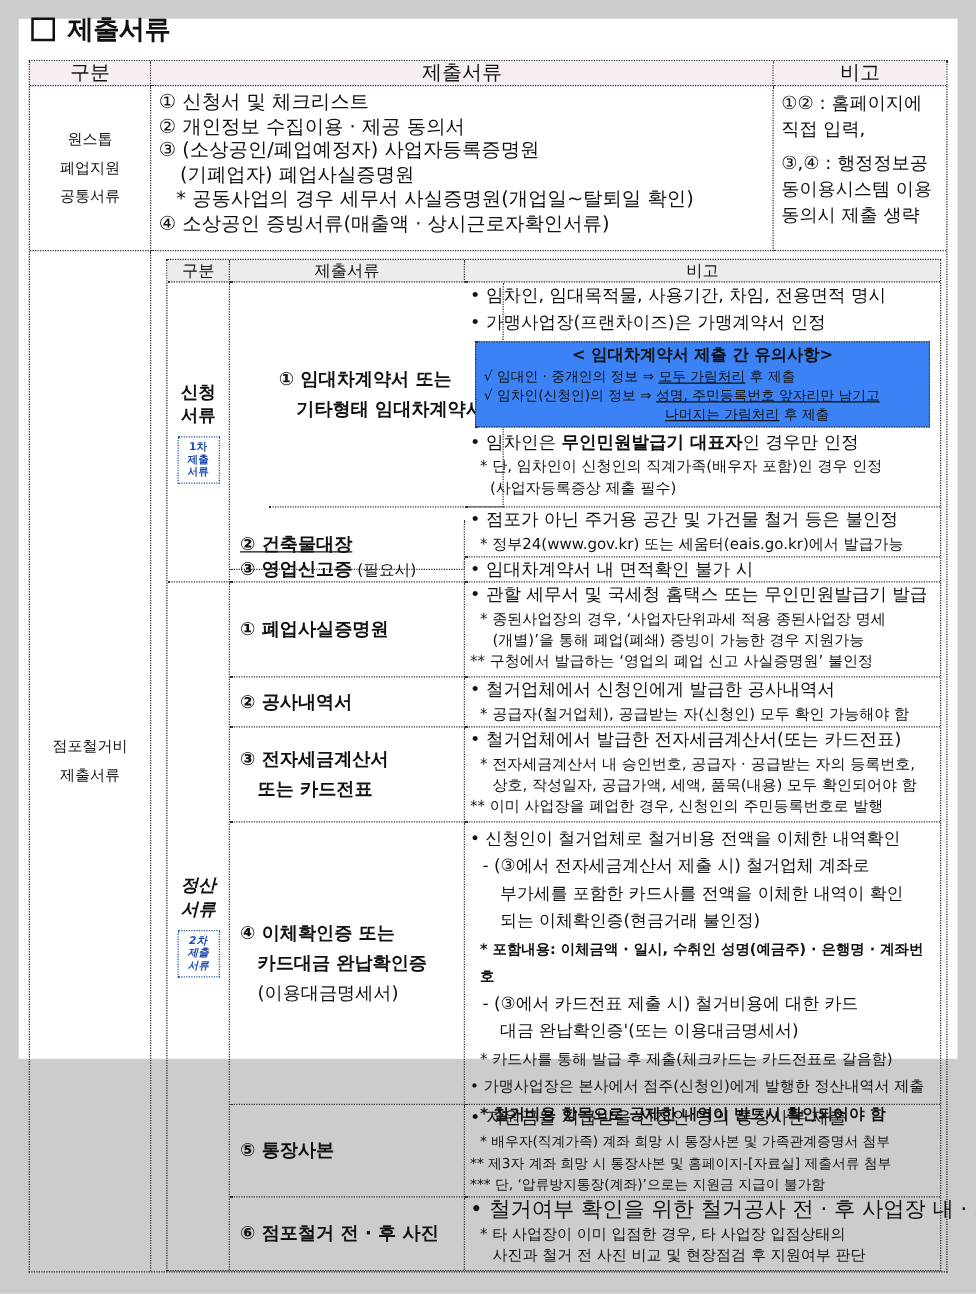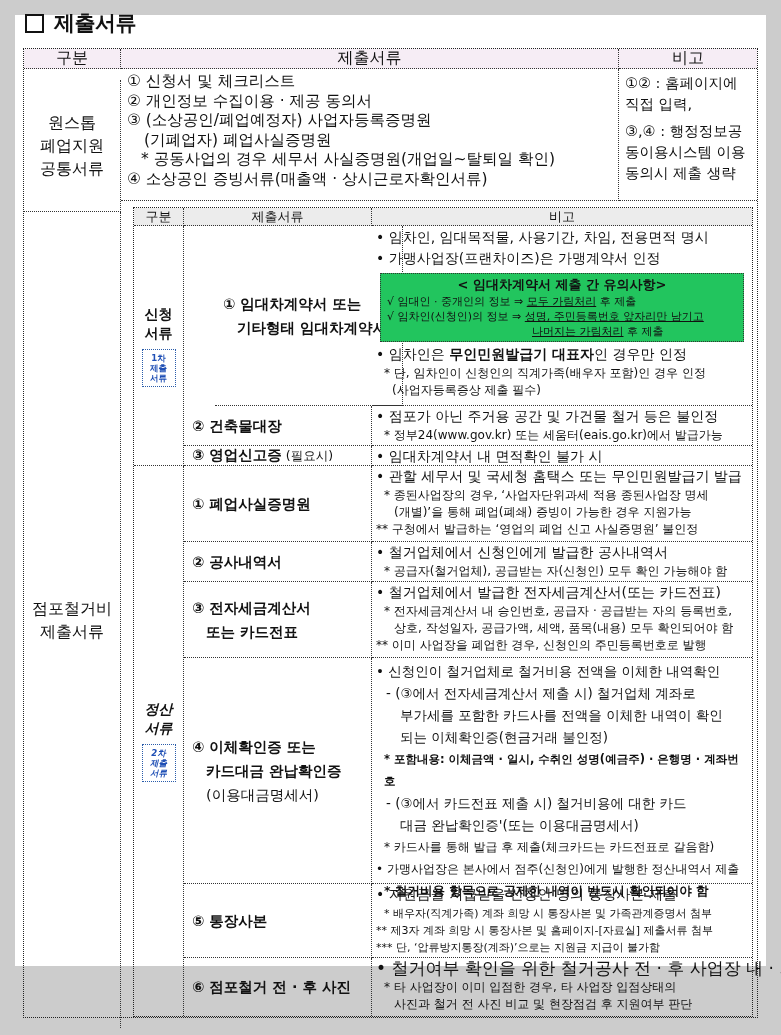--- a/index.html
+++ b/index.html
@@ -1,38 +1,38 @@
 <!DOCTYPE html>
 <html><head>
 <meta charset="utf-8">
 <style>
   html, body { margin:0; padding:0; }
   body { width:781px; height:1035px; background:#cccccc; font-family:"DejaVu Sans","Liberation Sans",sans-serif; color:#111; overflow:hidden; position:relative; }
-  .page { position:absolute; left:15px; top:15px; width:751px; height:951px; background:#fff; }
+  .page { position:absolute; left:15px; top:15px; width:751px; height:832px; background:#fff; }
   .title { position:absolute; left:10px; top:-6px; font-size:21px; font-weight:bold; letter-spacing:-0.5px; display:flex; align-items:center; gap:10px; }
   .title .box { width:15px; height:15px; border:2px solid #111; display:inline-block; }
   .dot { border:1px dotted #222; }
   .outer { position:absolute; left:8px; top:33px; width:733px; height:968px; }
   .cell { position:absolute; box-sizing:border-box; border-right:1px dotted #333; border-bottom:1px dotted #333; }
   .hdr { background:#f6edf5; font-size:16px; display:flex; align-items:center; justify-content:center; }
   .center { display:flex; align-items:center; justify-content:center; text-align:center; }
-  .lbl { font-size:16px; line-height:23px;margin-top:11px; }
+  .lbl { font-size:12px; line-height:23px; }
   .list { font-size:15.5px; line-height:19.5px; padding:3px 0 0 6px; }
   .list div { white-space:nowrap; }
   .remark { font-size:14.5px; line-height:21px; padding:4px 6px; }
   .inner-hdr { background:#ececec; font-size:13px; display:flex; align-items:center; justify-content:center; }
   .sub { font-size:14px; line-height:19px; padding:1px 4px; white-space:nowrap; }
   .note { font-size:12px; line-height:17px; padding-left:12px; white-space:nowrap; }
   .note2 { font-size:12px; line-height:17px; padding-left:4px; white-space:nowrap; }
   .bold { font-weight:bold; }
   .doc { font-size:14.5px; font-weight:bold; line-height:24px; padding-left:8px; display:flex; flex-direction:column; justify-content:center; }
   .doc .plain { font-weight:normal; }
   .badge { border:1px dotted #2a5caa; color:#1f4fb5; font-size:8.5px; font-weight:bold; line-height:10px; padding:3px 4px; text-align:center; width:24px; margin:6px auto 0; }
   .cat { font-weight:bold; font-size:14px; line-height:19px; text-align:center; }
-  .caution { margin:4px 8px 2px 8px; background:#22c55e; border:1px dotted #333; padding:2px 6px; font-size:11px; line-height:15px; }
+  .caution { margin:4px 8px 2px 8px; background:#3b82f6; border:1px dotted #333; padding:2px 6px; font-size:11px; line-height:15px; }
   .caution .ct { text-align:center; font-size:13px; font-weight:bold; line-height:18px; }
   u { text-decoration:underline; }
   .bullet::before { content:"• "; }
 </style>
 </head>
 <body>
 
 <div class="page">
   <div class="title">
     <span class="box"></span>
@@ -102,21 +102,21 @@
             <div class="ct">&lt; 임대차계약서 제출 간 유의사항&gt;</div>
             <div><span>√ 임대인 · 중개인의 정보 ⇒ </span><u>모두 가림처리</u><span> 후 제출</span></div>
             <div><span>√ 임차인(신청인)의 정보 ⇒ </span><u>성명, 주민등록번호 앞자리만 남기고</u></div>
             <div style="padding-left:145px"><u>나머지는 가림처리</u><span> 후 제출</span></div>
           </div>
           <div class="sub bullet"><span>임차인은 </span><span class="bold">무인민원발급기 대표자</span><span>인 경우만 인정</span></div>
           <div class="note">* 단, 임차인이 신청인의 직계가족(배우자 포함)인 경우 인정</div>
           <div class="note" style="padding-left:20px">(사업자등록증상 제출 필수)</div>
         </div>
 
-        <div class="cell doc" style="left:50px;top:198px;width:188px;height:40px;">
+        <div class="cell doc" style="left:50px;top:208px;width:188px;height:40px;text-decoration:underline;">
           <div>② 건축물대장</div>
         </div>
         <div class="cell" style="left:238px;top:198px;width:380px;height:40px;border-right:none;">
           <div class="sub bullet">점포가 아닌 주거용 공간 및 가건물 철거 등은 불인정</div>
           <div class="note">* 정부24(www.gov.kr) 또는 세움터(eais.go.kr)에서 발급가능</div>
         </div>
 
         <div class="cell doc" style="left:50px;top:238px;width:188px;height:20px;line-height:18px;">
           <div><span>③ 영업신고증</span><span class="plain" style="font-size:12.5px"> (필요시)</span></div>
         </div>

